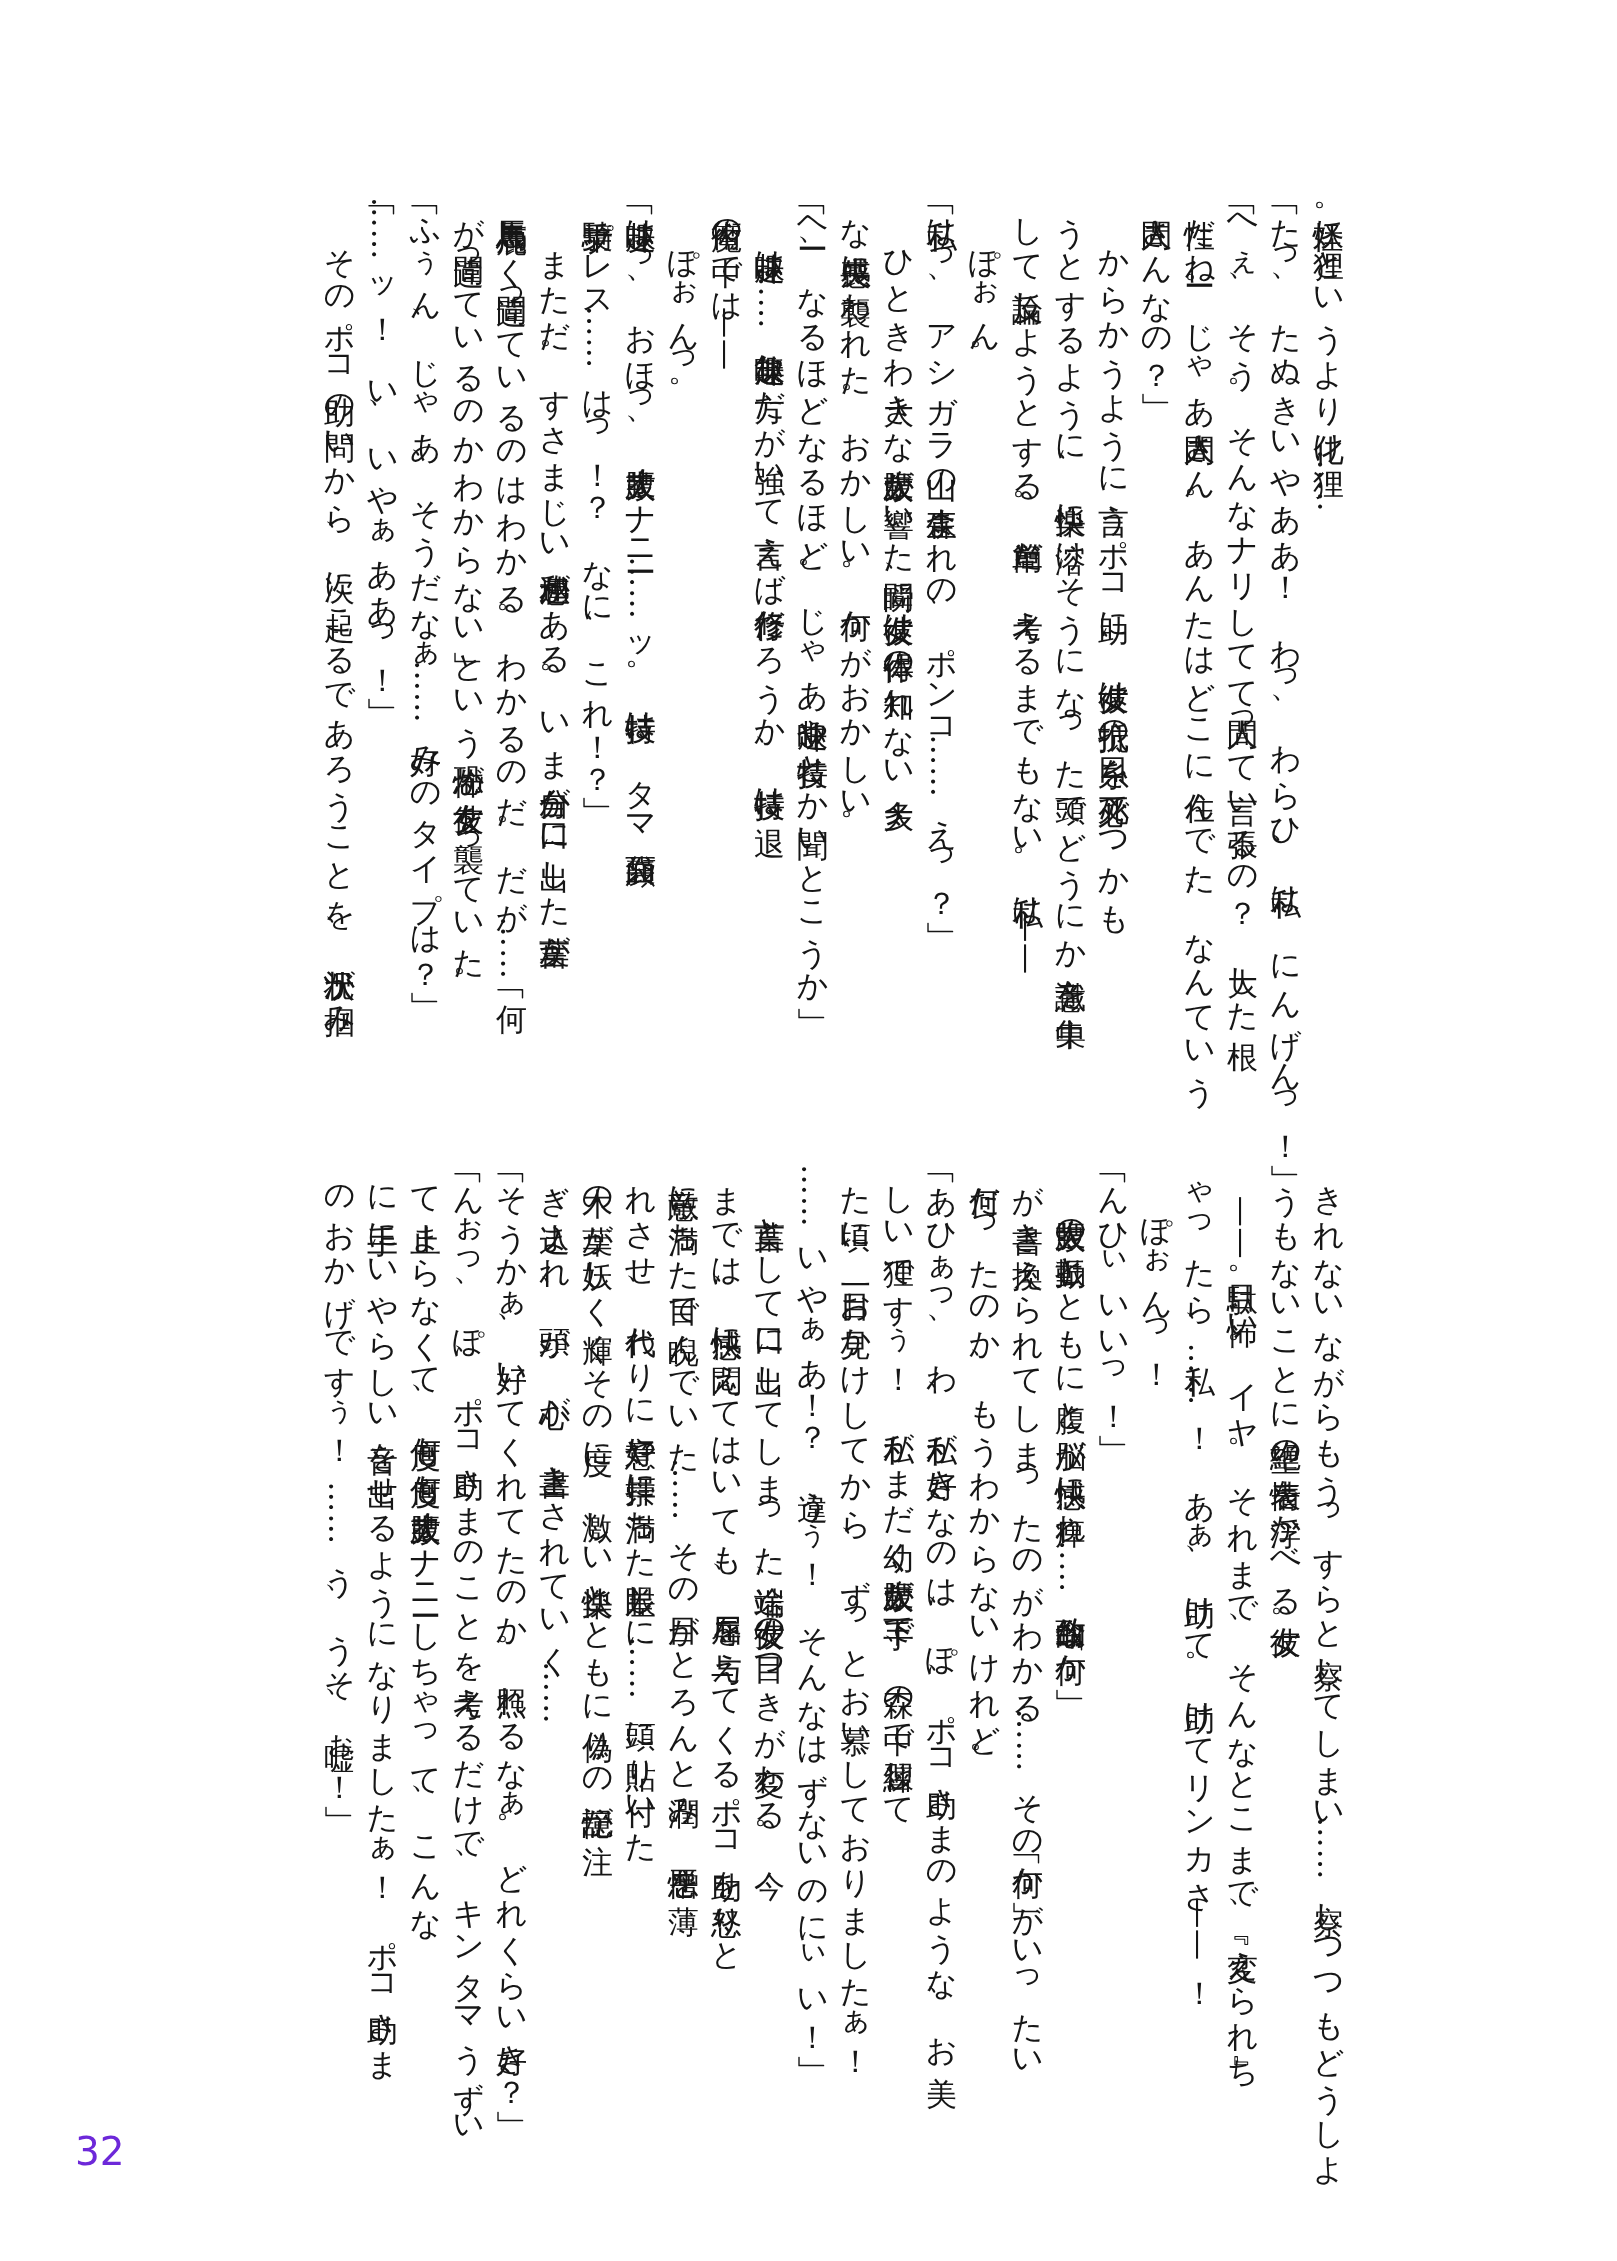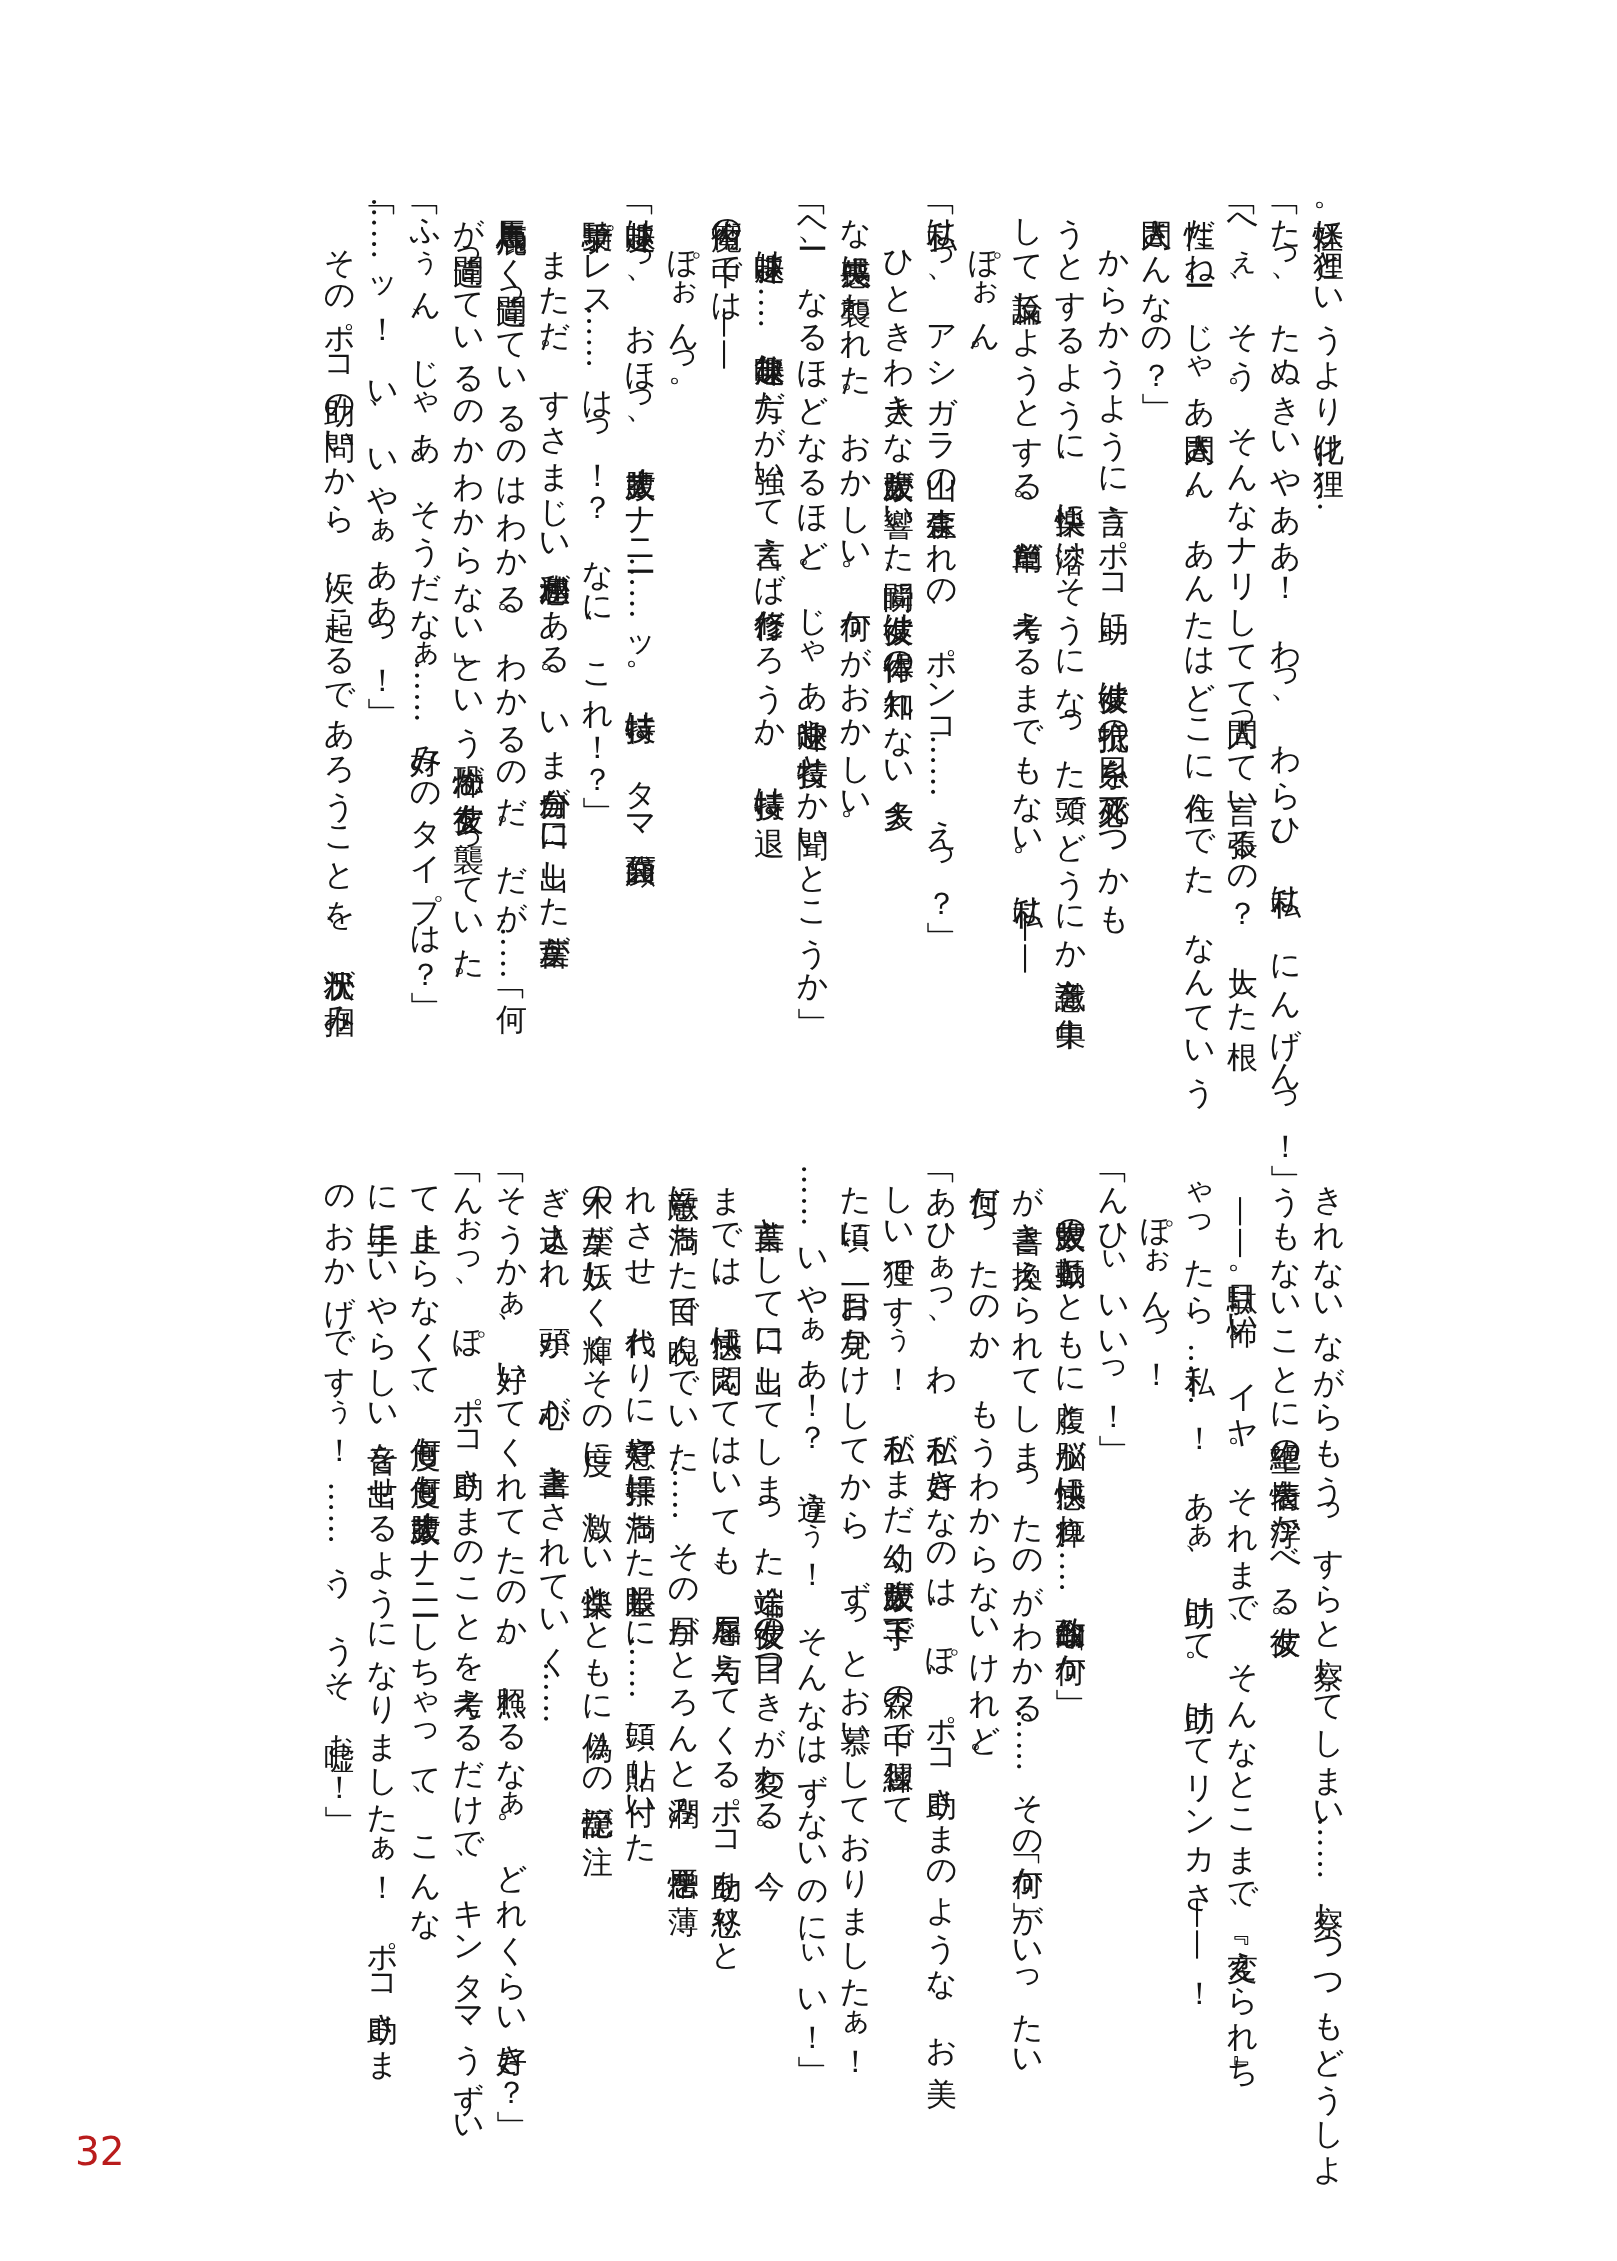--- a/index.html
+++ b/index.html
@@ -28,21 +28,21 @@
   .block-top    { top: 196px;  height: 954px; }
   .block-bottom { top: 1164px; height: 954px; }
   .tline {
     white-space: pre;   
   }
   .page-number {
     position: absolute;
     left: 75px; top: 2129px;
     font-family: "DejaVu Sans", sans-serif;
     font-size: 39px;
-    color: #b91c1c;
+    color: #6d28d9;
   }
 </style>
 </head>
 <body>
 
 <div class="page">
 
   <div class="text-block block-top">
     <div class="tline">妖怪。狸というより化け狸……</div>
     <div class="tline">「たっ、たぬきいやああ！　わっ、わらひ、私は、にんげんっ！」</div>

